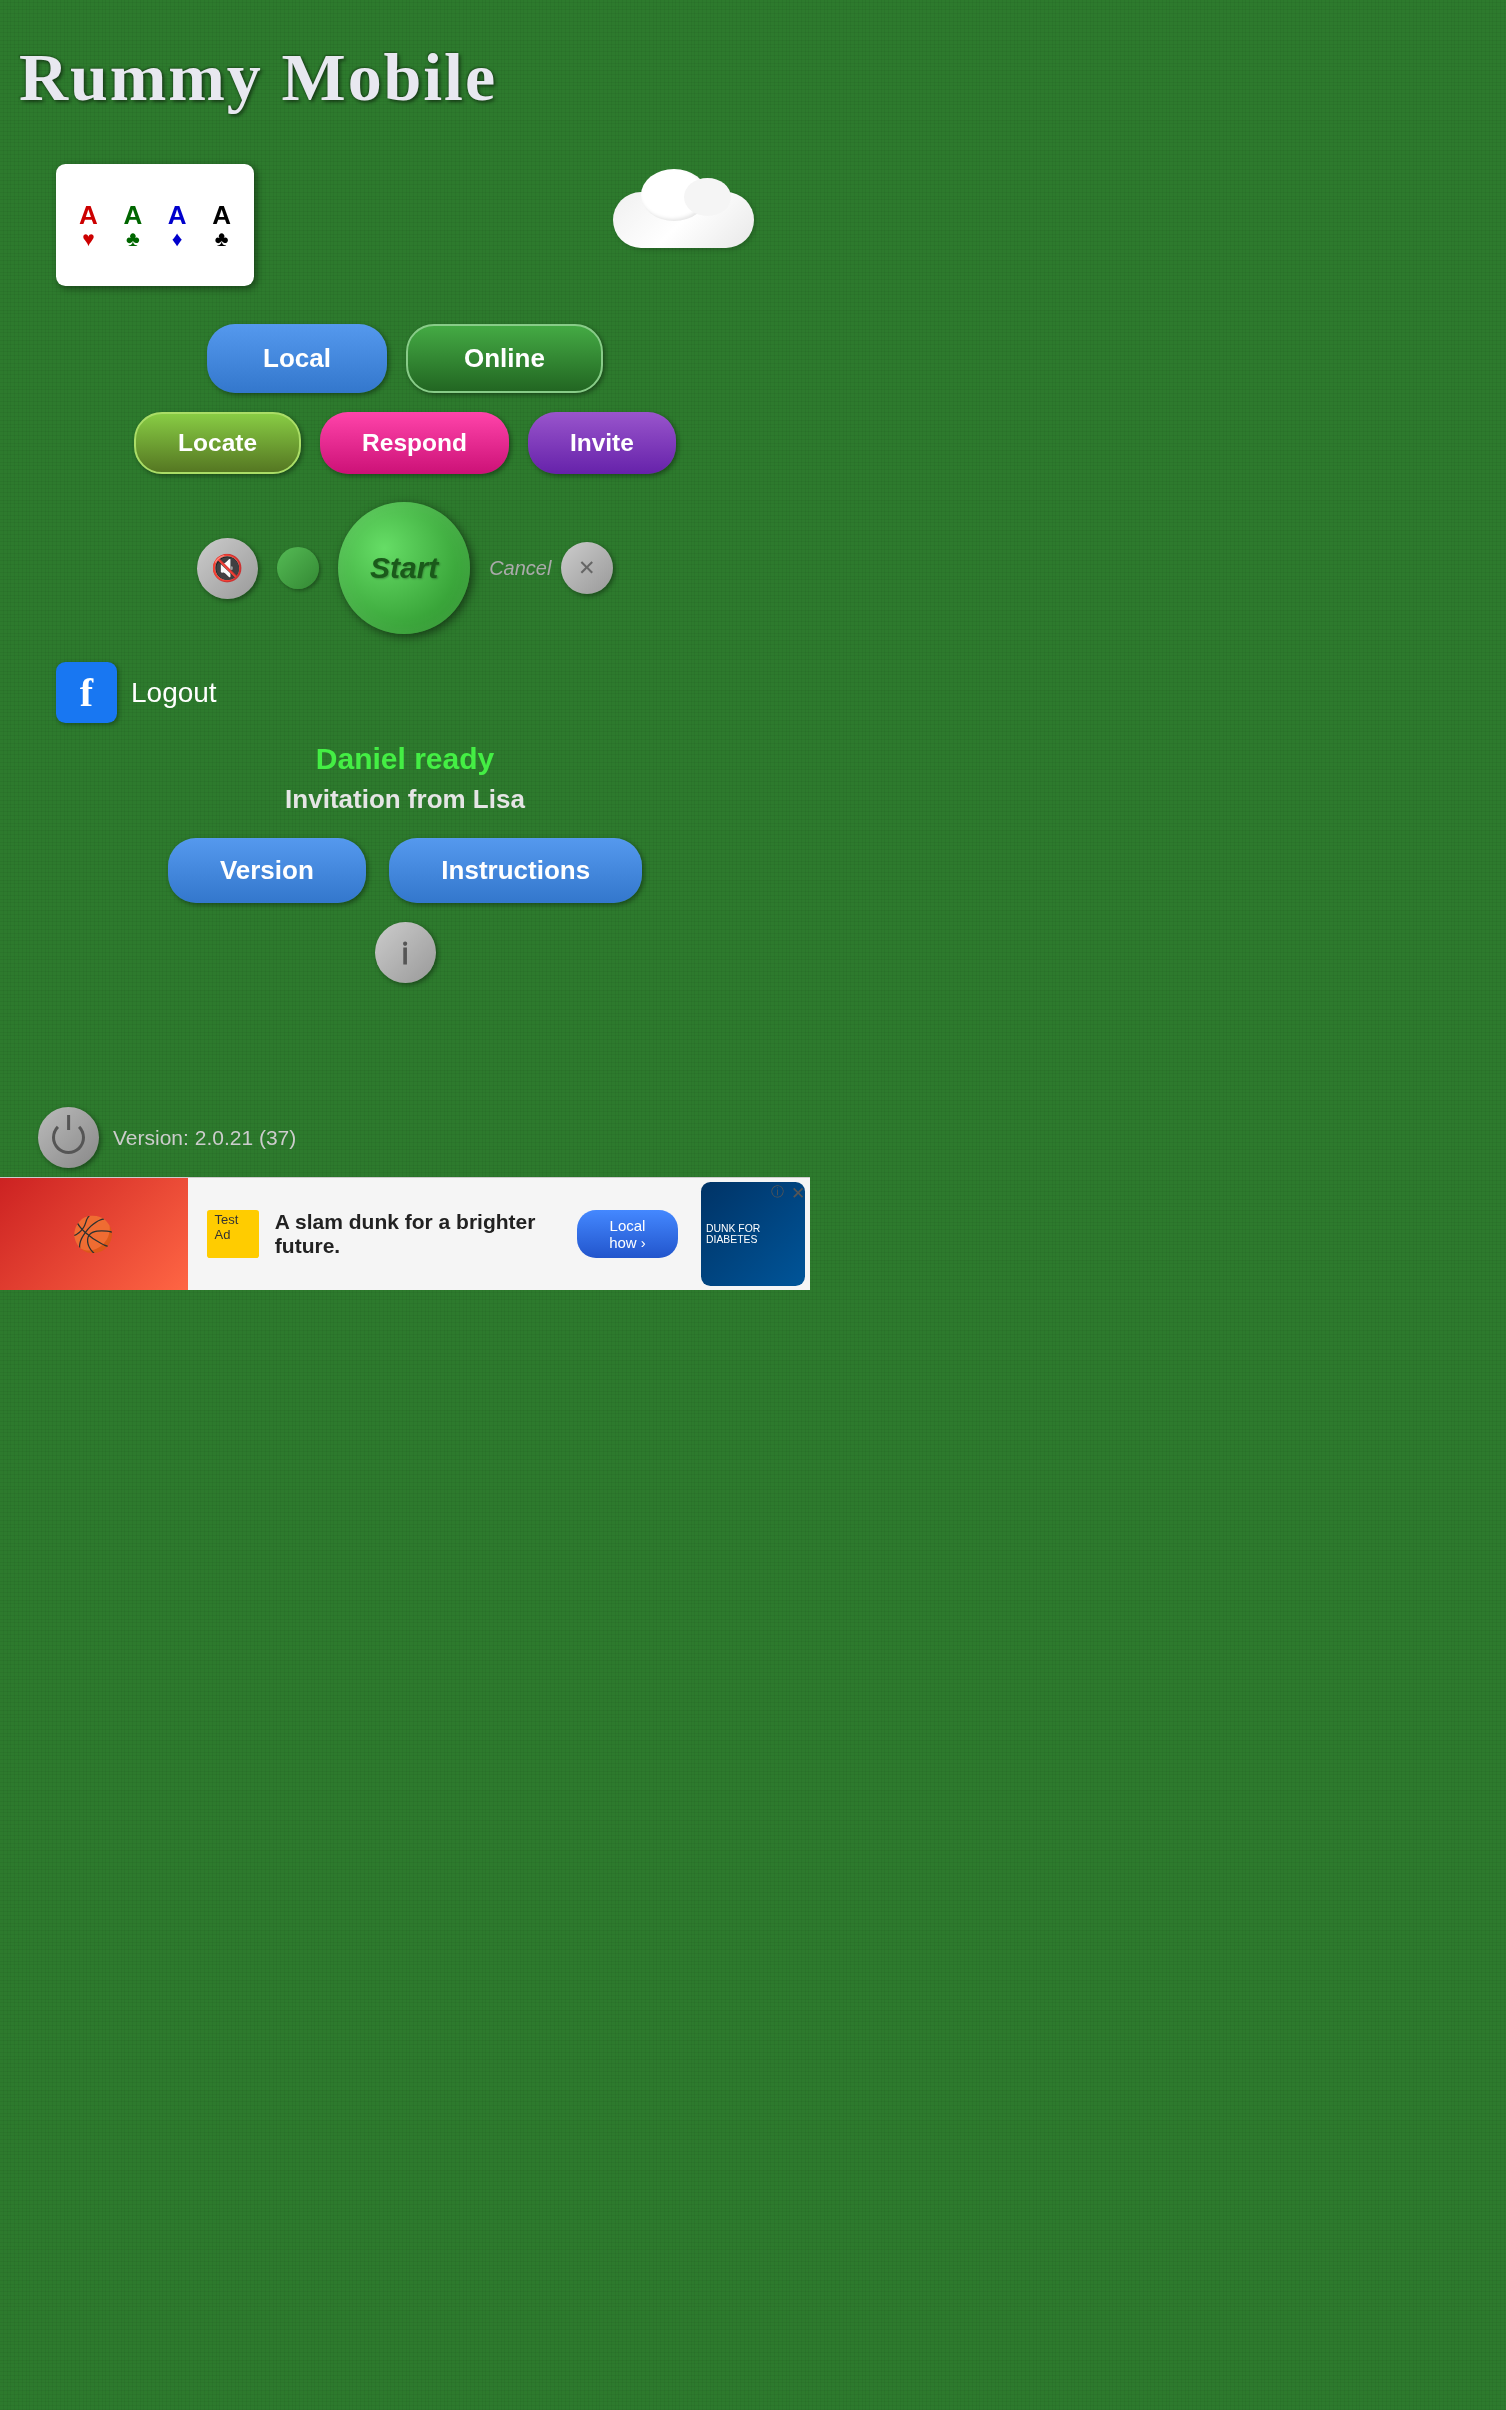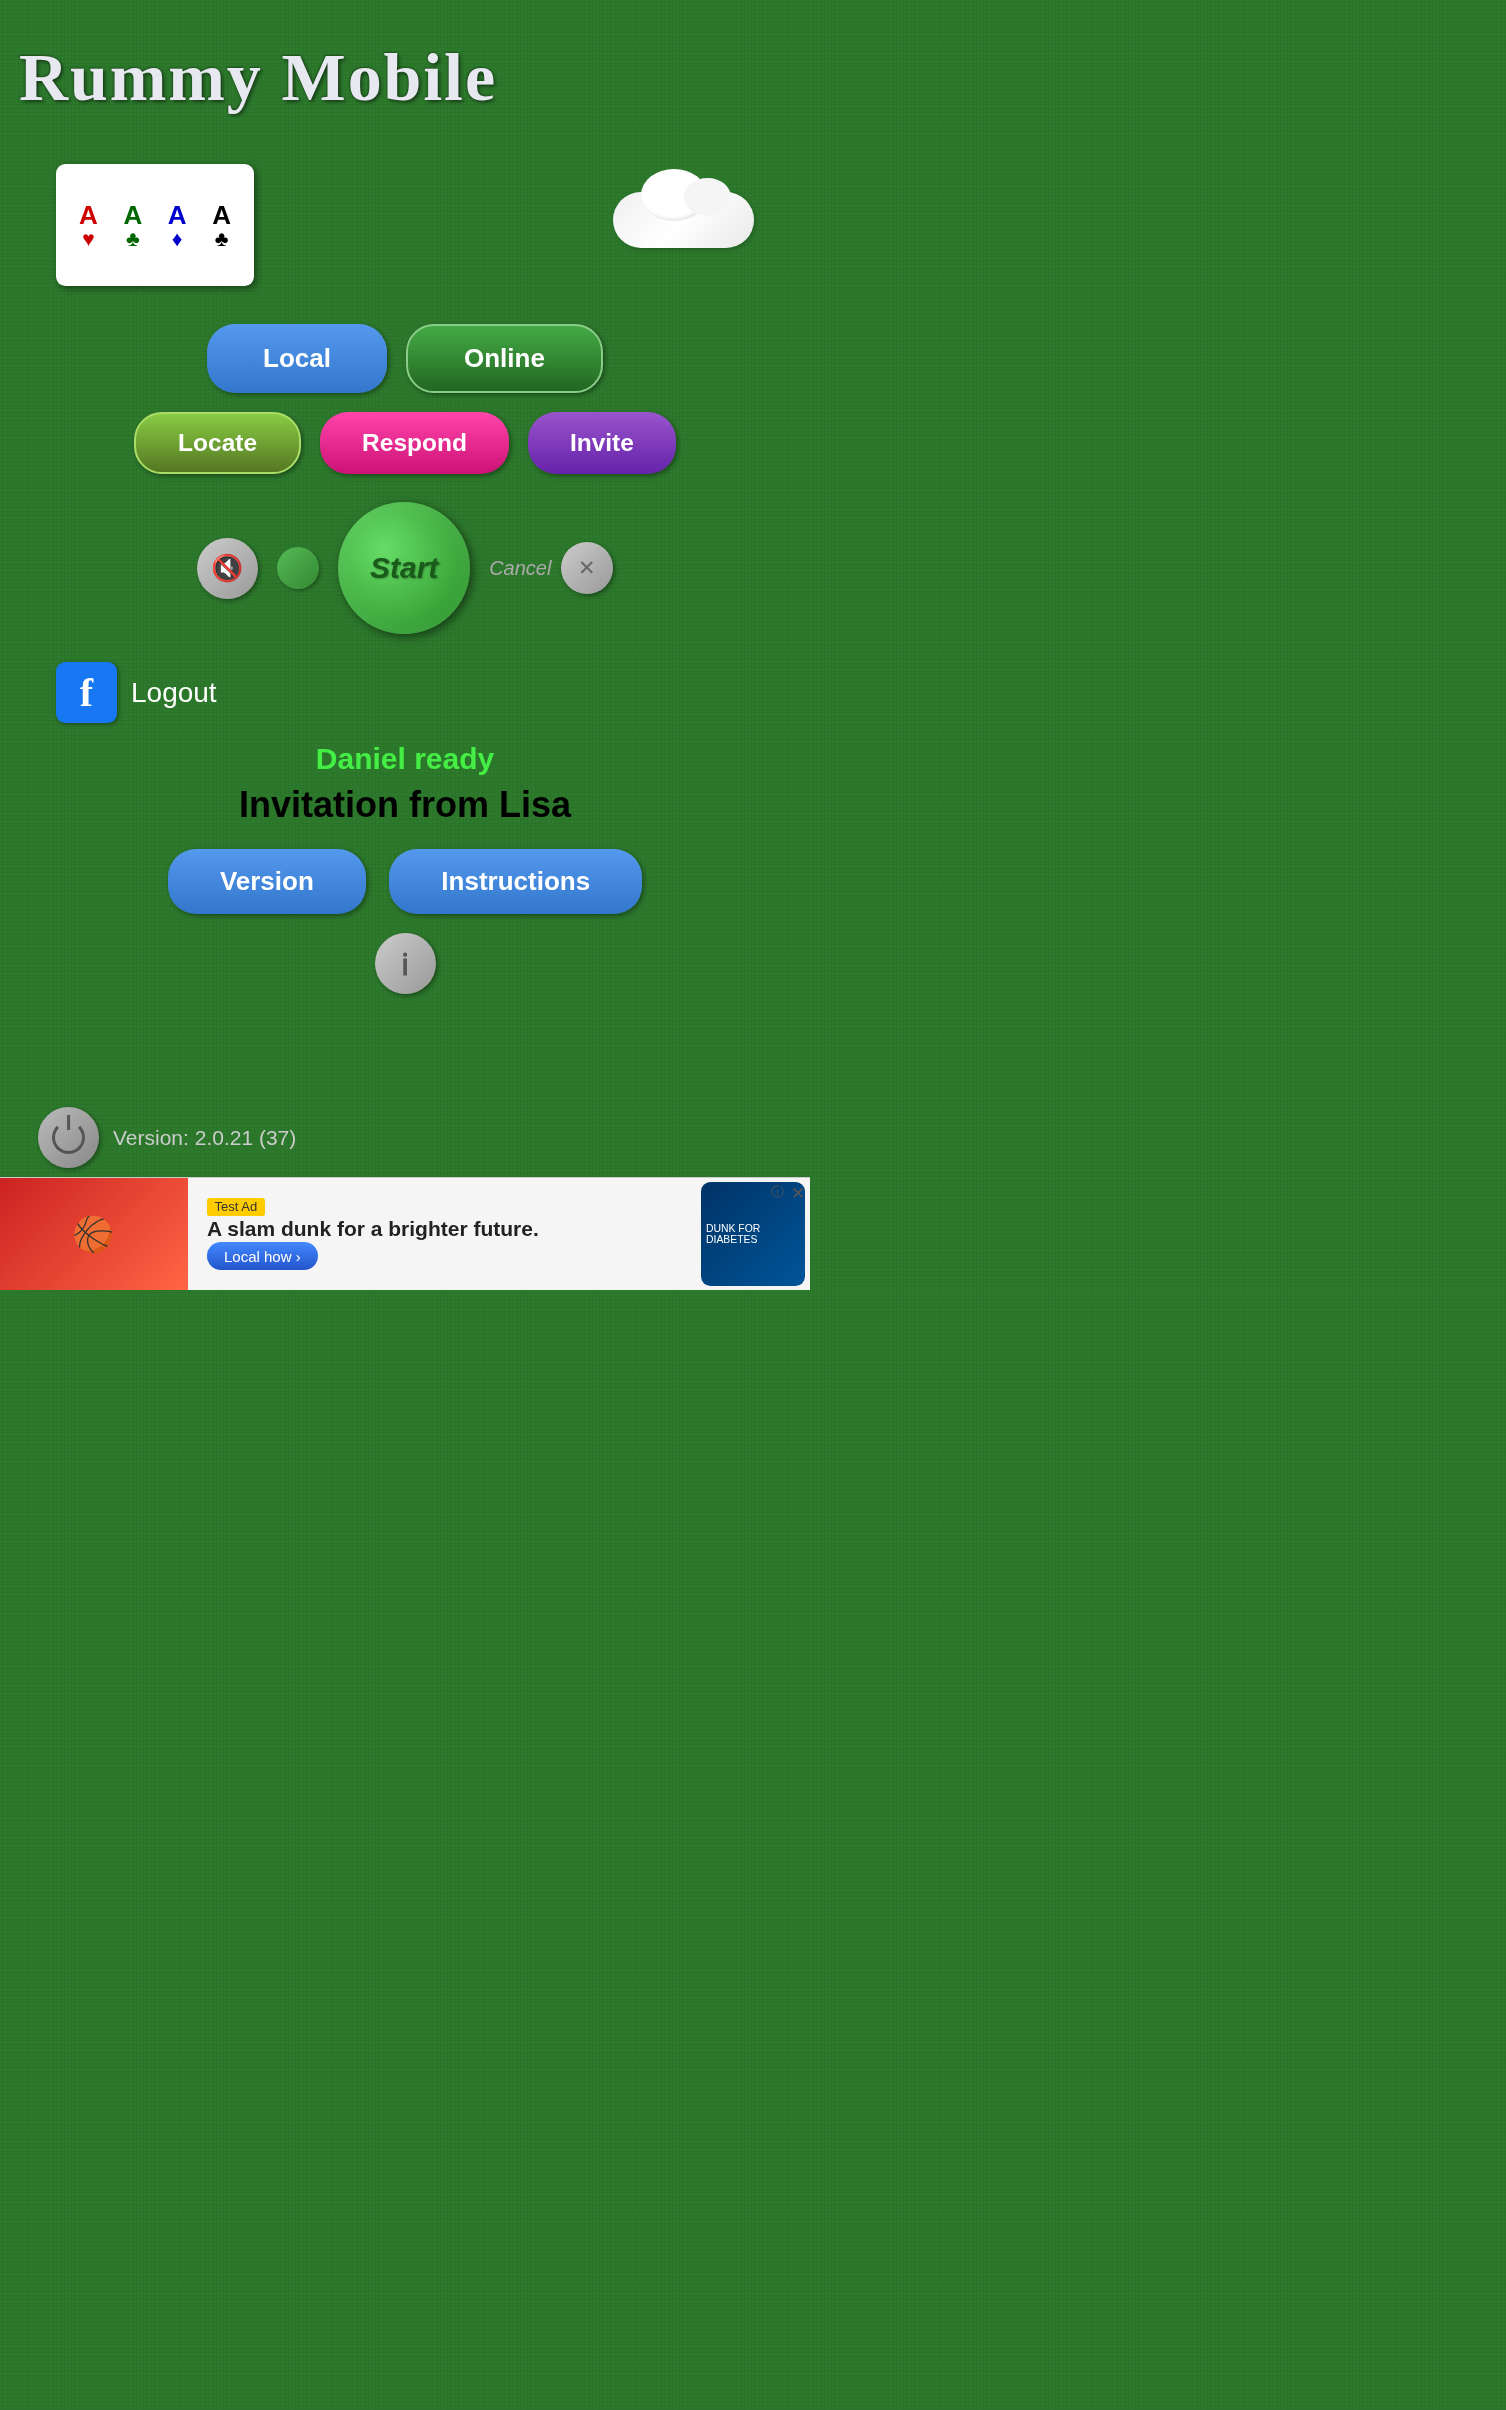--- a/index.html
+++ b/index.html
@@ -301,22 +301,22 @@
     }
 
     .daniel-ready {
       color: #44ee44;
       font-size: 30px;
       font-weight: bold;
       margin-bottom: 7.5px;
     }
 
     .invitation-text {
-      color: #000000;
-      font-size: 36px;
+      color: #e5e5e5;
+      font-size: 26px;
       font-weight: bold;
     }
 
     
     .action-buttons {
       display: flex;
       justify-content: center;
       gap: 23.5px;
       margin: 23.5px 0 19px;
     }
@@ -437,22 +437,22 @@
     .ad-image-area .jersey {
       font-size: 34px;
       color: white;
       font-weight: bold;
     }
 
     .ad-content {
       flex: 1;
       padding: 9.4px 19px;
       display: flex;
-      flex-direction: column;
-      gap: 1px;
+      flex-direction: row;
+      gap: 16px;
     }
 
     .ad-label {
       background: #ffcc00;
       color: #333;
       font-size: 13px;
       padding: 1.9px 7.5px;
       border-radius: 2.8px;
       display: inline-block;
       width: fit-content;

